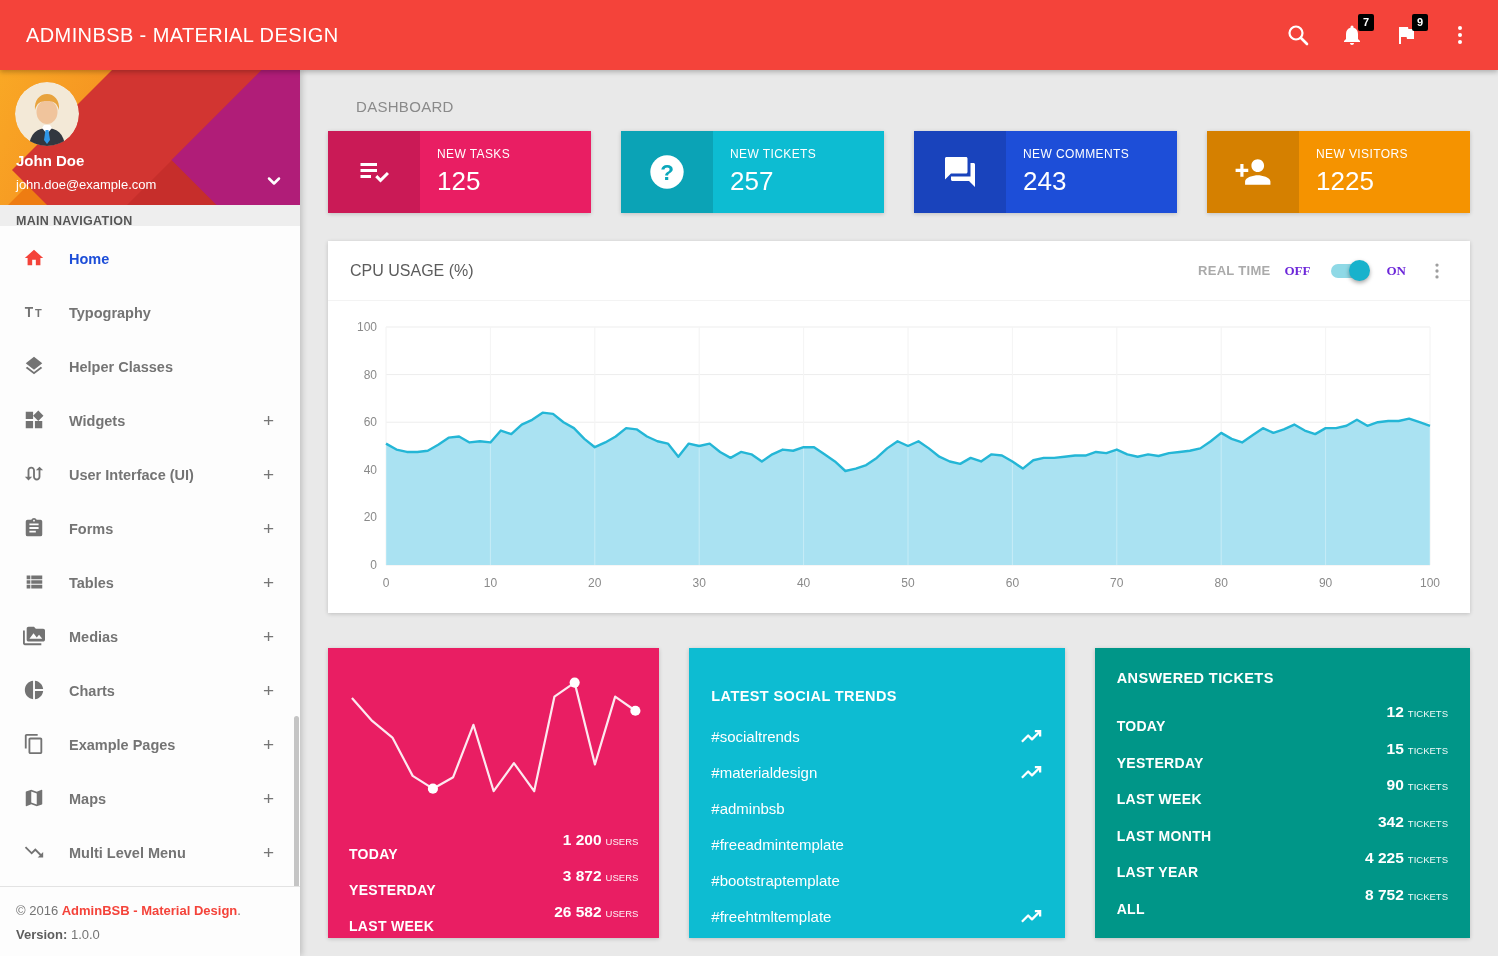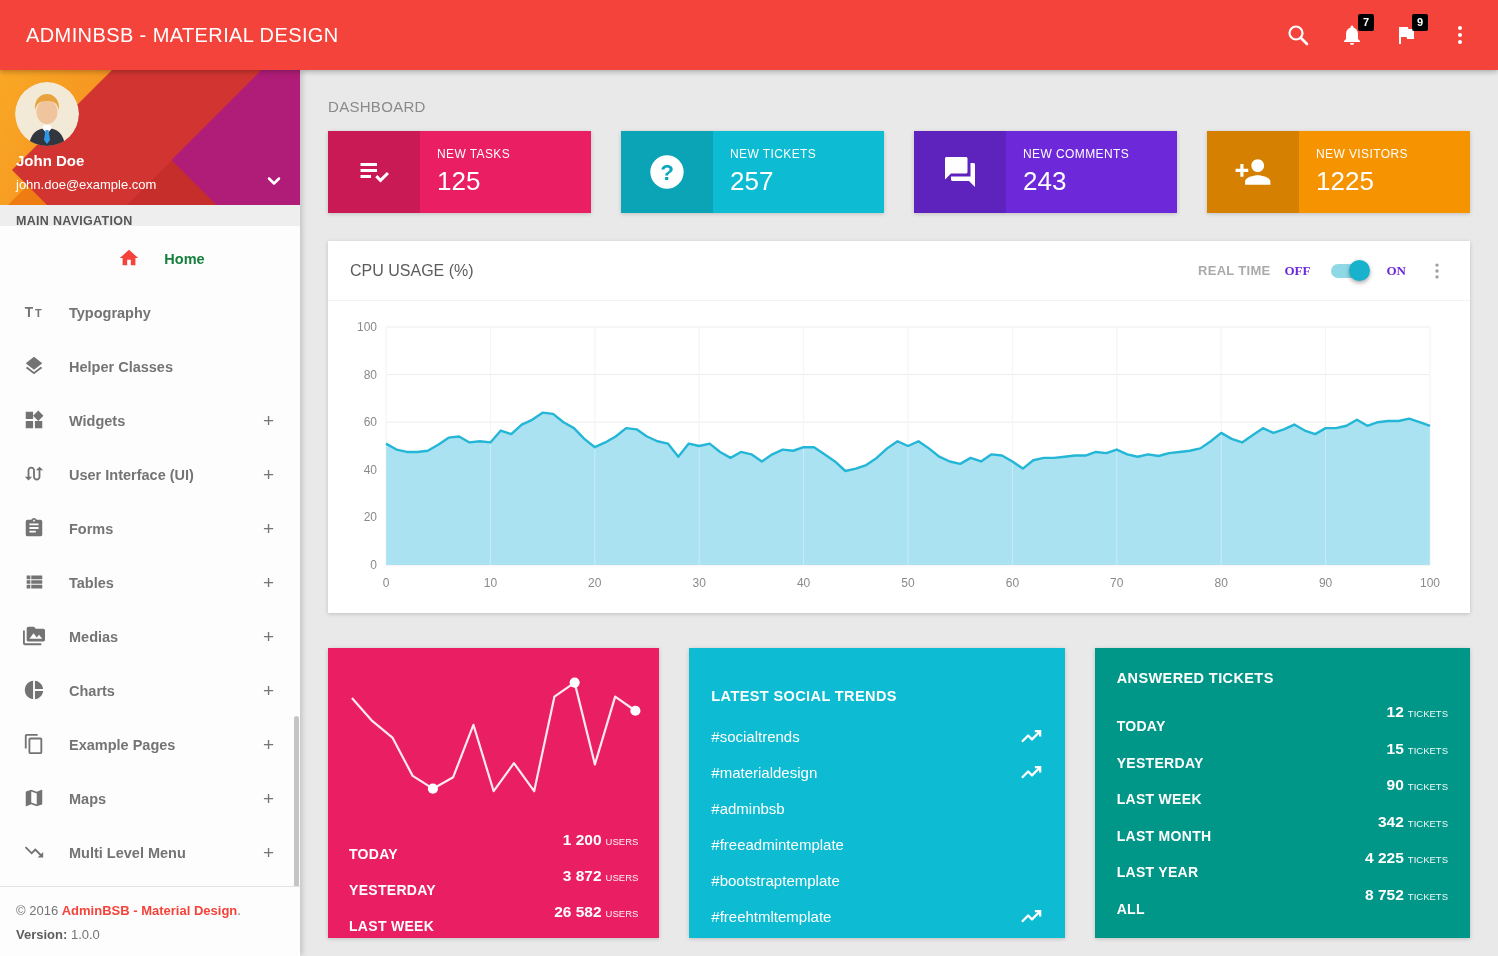--- a/index.html
+++ b/index.html
@@ -45,34 +45,34 @@
   .nav-label {
     flex:none; height:21px; line-height:33px; background:#eeeeee;
     font-size:12.5px; font-weight:700; color:#555; padding-left:16px; letter-spacing:.3px;
   }
   .menu { flex:1; padding-top:6px; position:relative; overflow:hidden; }
   .menu-item {
     height:54px; display:flex; align-items:center; padding-left:23px; cursor:pointer;
     color:#747474; font-size:14.5px; font-weight:700;
   }
   .menu-item .mi-icon { width:24px; height:24px; margin-right:22px; flex:none; }
-  .menu-item.active, .menu-item.active .mi-label { color:#15803d;justify-content:center; }
+  .menu-item.active, .menu-item.active .mi-label { color:#1d4ed8; }
   .mi-plus { margin-left:auto; margin-right:26px; font-size:19px; font-weight:400; color:#767676; }
   .sidebar-scroll { position:absolute; right:1px; top:490px; width:5px; height:330px; background:#c5c5c5; border-radius:3px; cursor:pointer; }
 
   .sidebar-footer {
     flex:none; border-top:1px solid #e3e3e3; padding:16px 16px 14px; font-size:13px; color:#747474;
   }
   .sf-line1 { margin-bottom:9px; }
   .sf-brand { color:#F4433A; font-weight:700; }
   .sf-version b { color:#5d5d5d; }
 
   
   .content { position:absolute; left:300px; top:70px; right:0; bottom:0; padding:28px 28px 0; }
-  .page-title { font-size:15px; color:#8a8a8a; letter-spacing:.3px; }
+  .page-title { font-size:15px; color:#8a8a8a; letter-spacing:.3px;margin-left:28px; }
 
   .info-row { display:flex; gap:30px; margin-top:16px; }
   .info-box {
     flex:1; height:82px; display:flex; color:#fff;
     box-shadow:0 1px 4px rgba(0,0,0,.18); cursor:default;
   }
   .ib-icon { width:92px; flex:none; background:rgba(0,0,0,.13); display:flex; align-items:center; justify-content:center; }
   .ib-body { display:flex; flex-direction:column; justify-content:center; padding-left:17px; }
   .ib-label { font-size:12px; letter-spacing:.4px; }
   .ib-value { font-size:26px; margin-top:5px; }
@@ -317,21 +317,21 @@
         <svg viewBox="0 0 24 24" width="40" height="40">
             <circle cx="12" cy="12" r="10" fill="#fff"></circle>
             <text x="12" y="16.8" text-anchor="middle" font-size="13.5" font-weight="bold" fill="#0aa7bb">?</text>
           </svg>
       </div>
       <div class="ib-body">
         <div class="ib-label">NEW TICKETS</div>
         <div class="ib-value">257</div>
       </div>
     </div>
-    <div class="info-box" style="background:#6d28d9">
+    <div class="info-box" style="background:#1d4ed8">
       <div class="ib-icon">
         <svg viewBox="0 0 24 24" width="36" height="36" fill="#fff">
             <path d="M21 6h-2v9H6v2c0 .55.45 1 1 1h11l4 4V7c0-.55-.45-1-1-1zm-4 6V3c0-.55-.45-1-1-1H3c-.55 0-1 .45-1 1v14l4-4h10c.55 0 1-.45 1-1z"></path>
           </svg>
       </div>
       <div class="ib-body">
         <div class="ib-label">NEW COMMENTS</div>
         <div class="ib-value">243</div>
       </div>
     </div>

